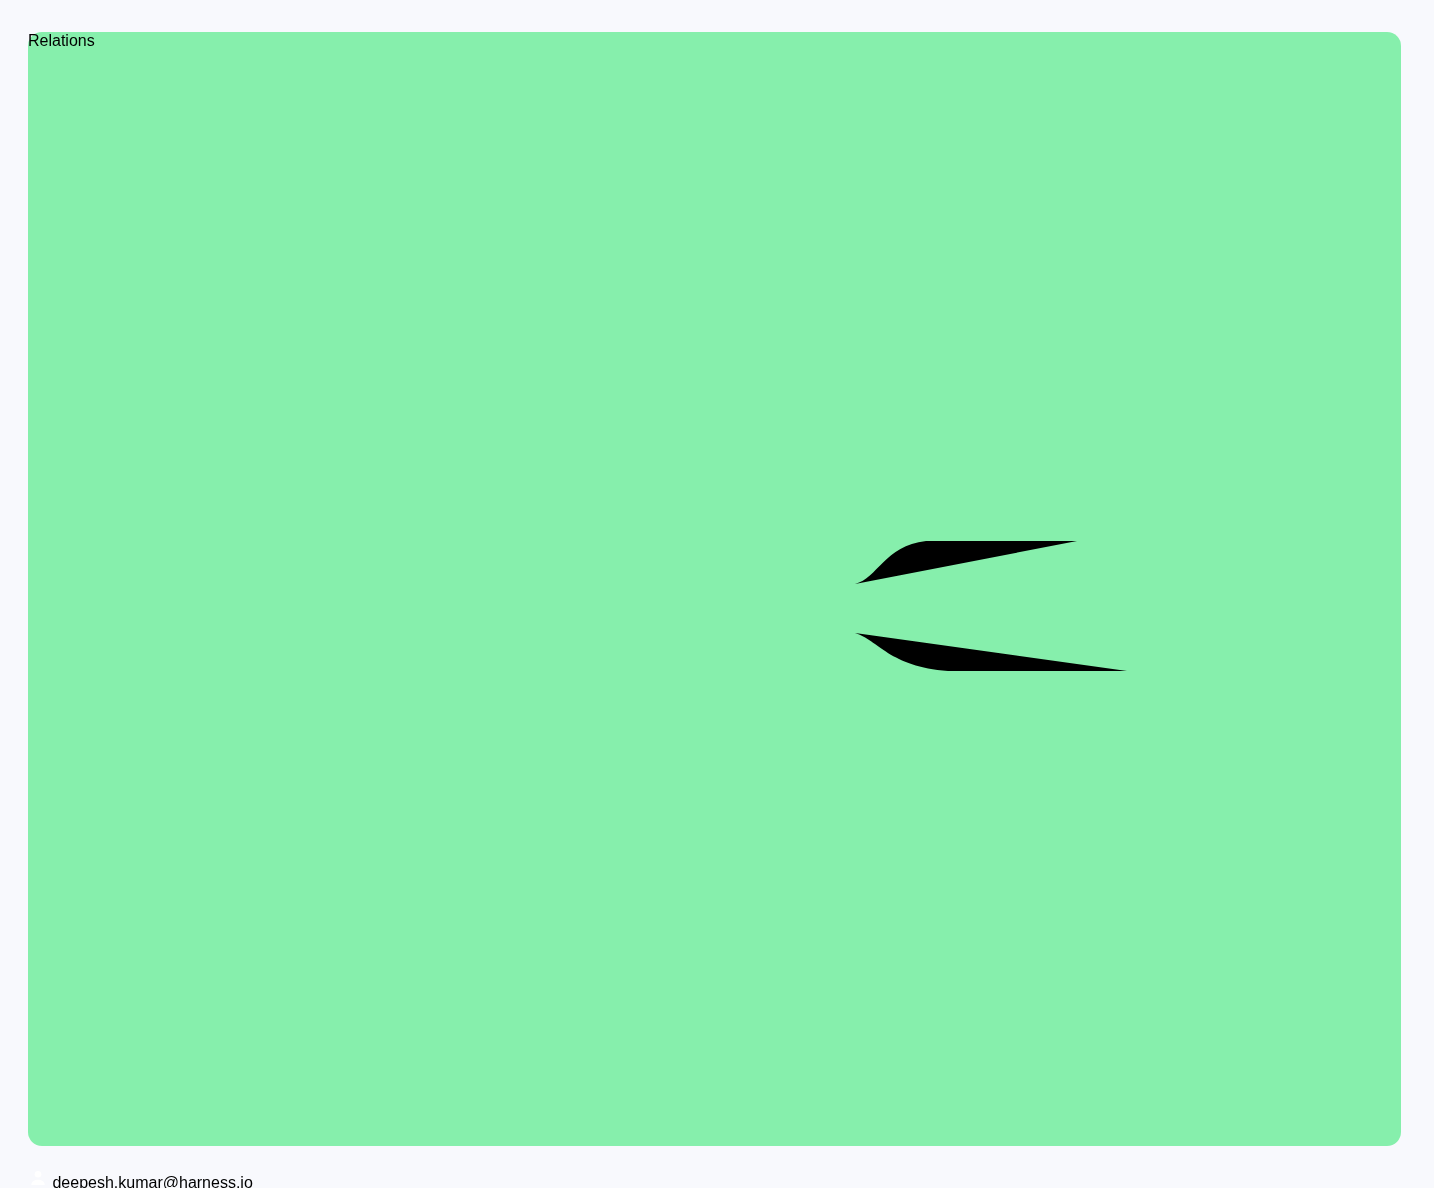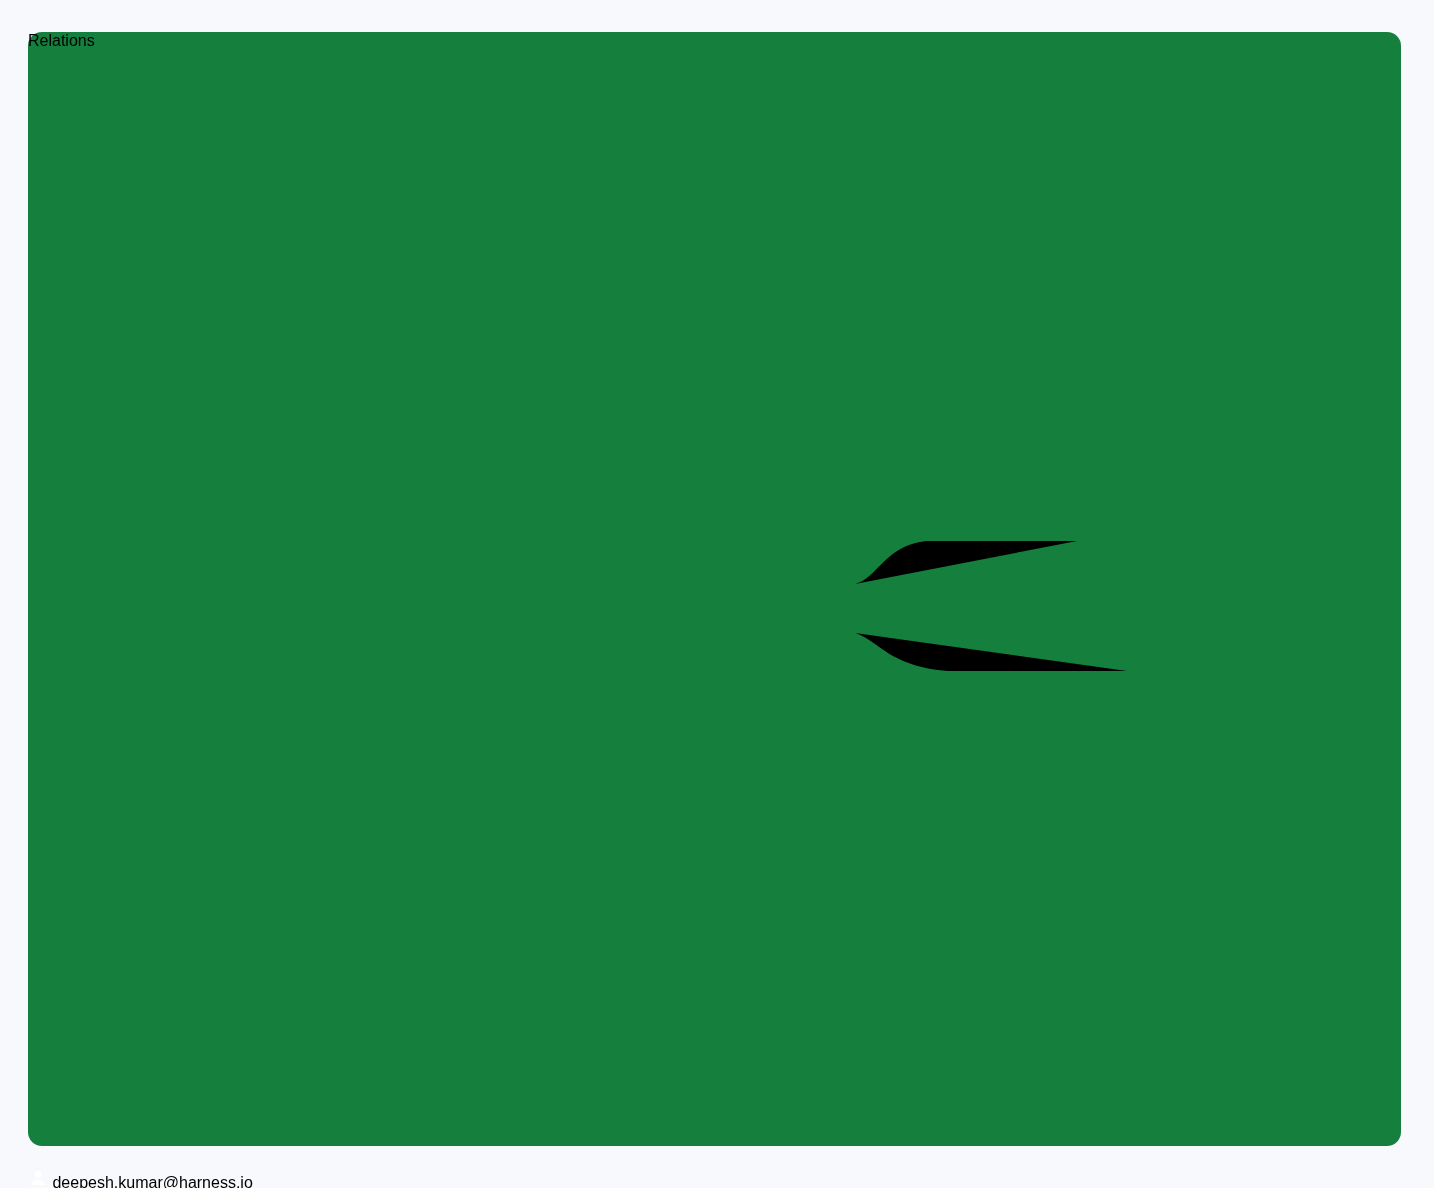--- a/index.html
+++ b/index.html
@@ -17,21 +17,21 @@
     width: 1434px;
     height: 1188px;
   }
 
   .card {
     position: absolute;
     left: 28px;
     top: 32px;
     width: 1373px;
     height: 1114px;
-    background: #15803d;
+    background: #86efac;
     border-radius: 14px;
     box-shadow: 0 2px 10px rgba(40, 45, 70, 0.07），0 1px 2px rgba(40,45,70,0.05);
     box-shadow: 0 3px 12px rgba(40, 45, 70, 0.08);
     overflow: hidden;
   }
 
   .card-title {
     position: absolute;
     left: 40px;
     top: 40px;

